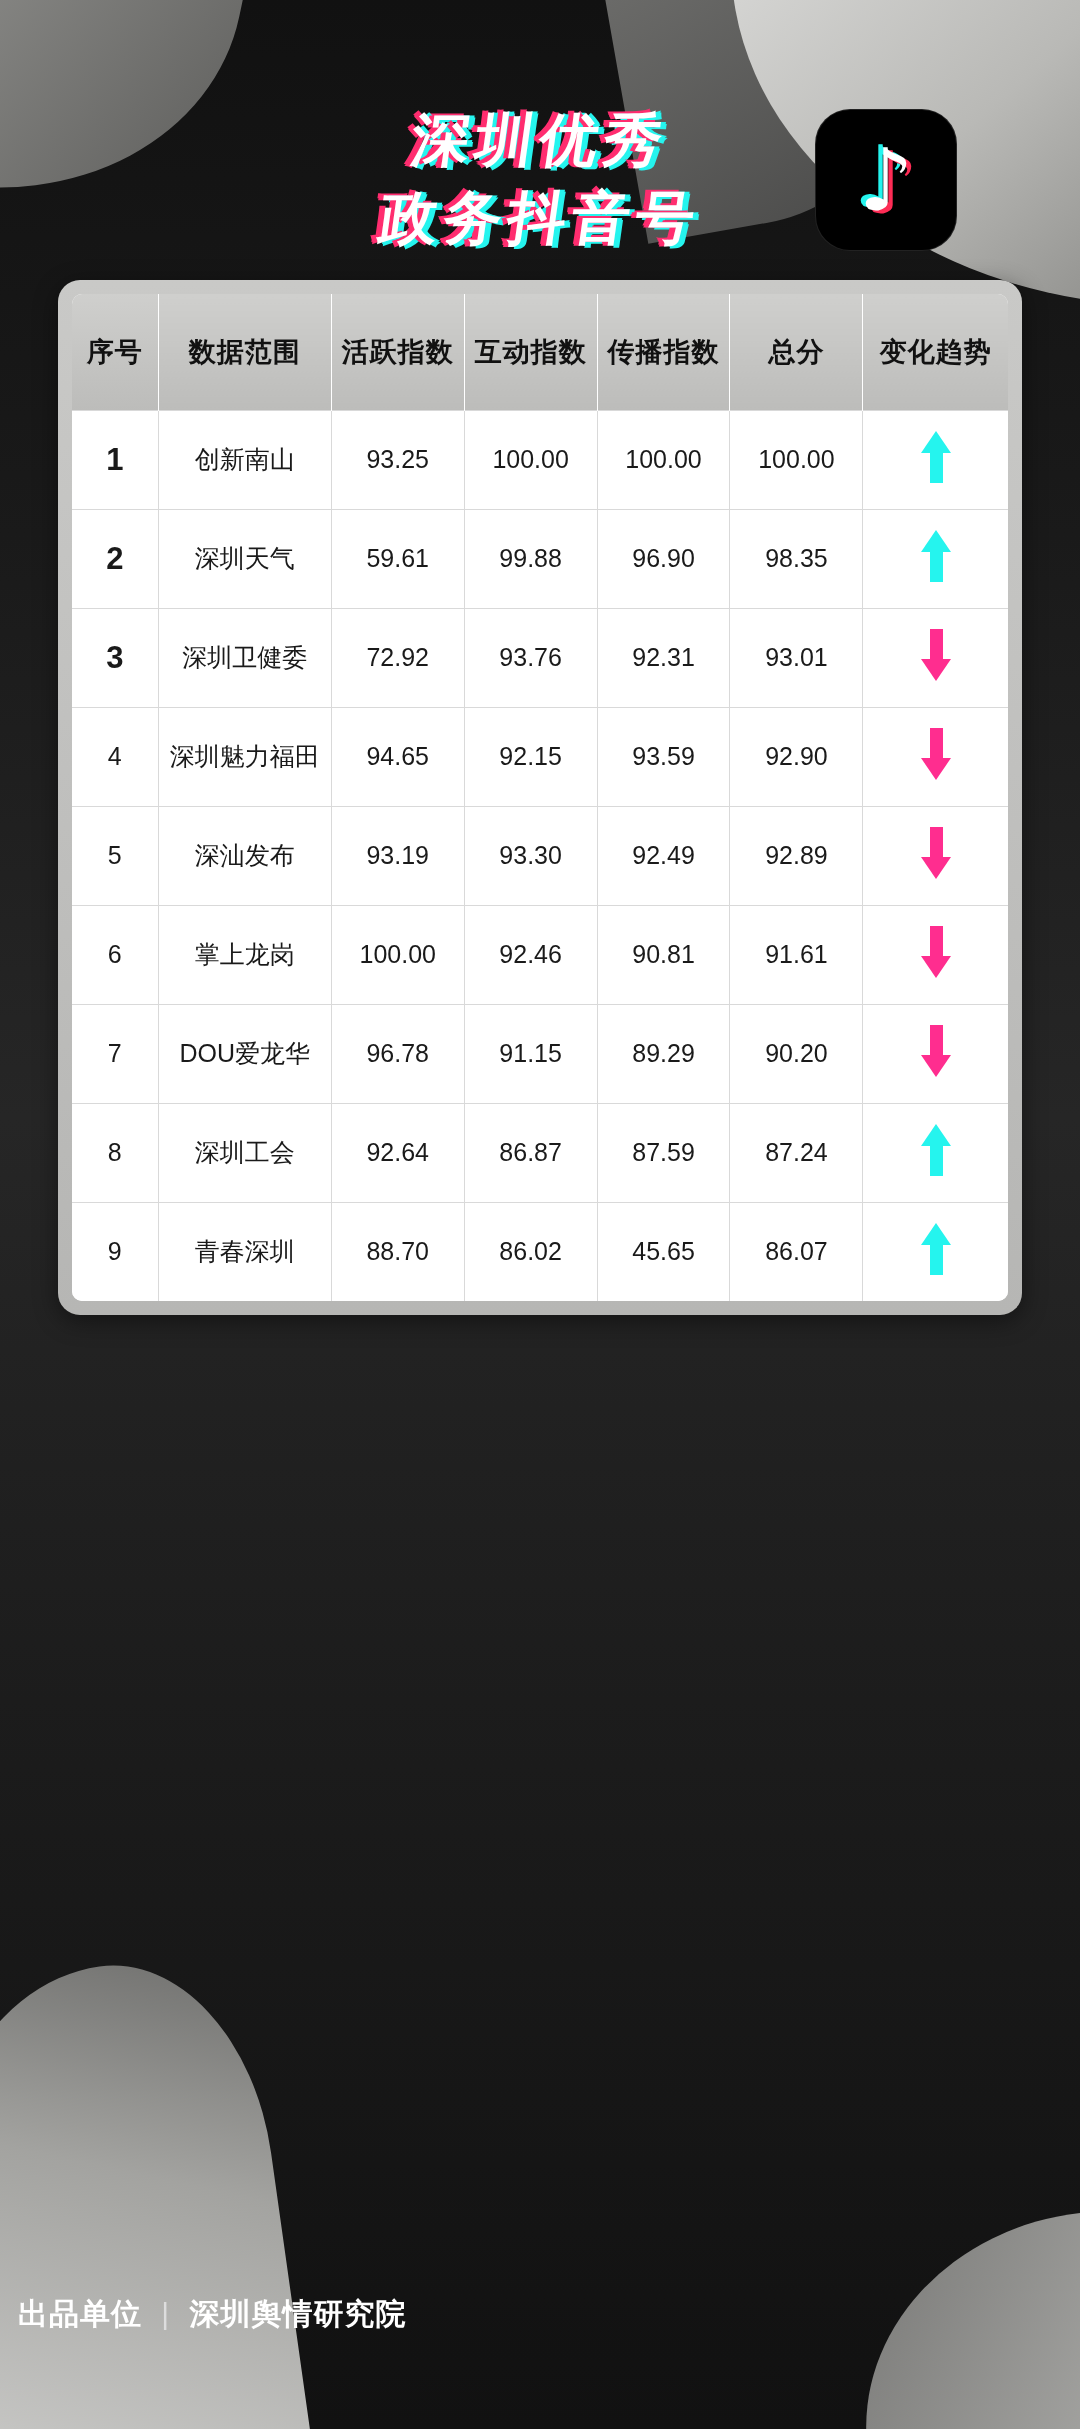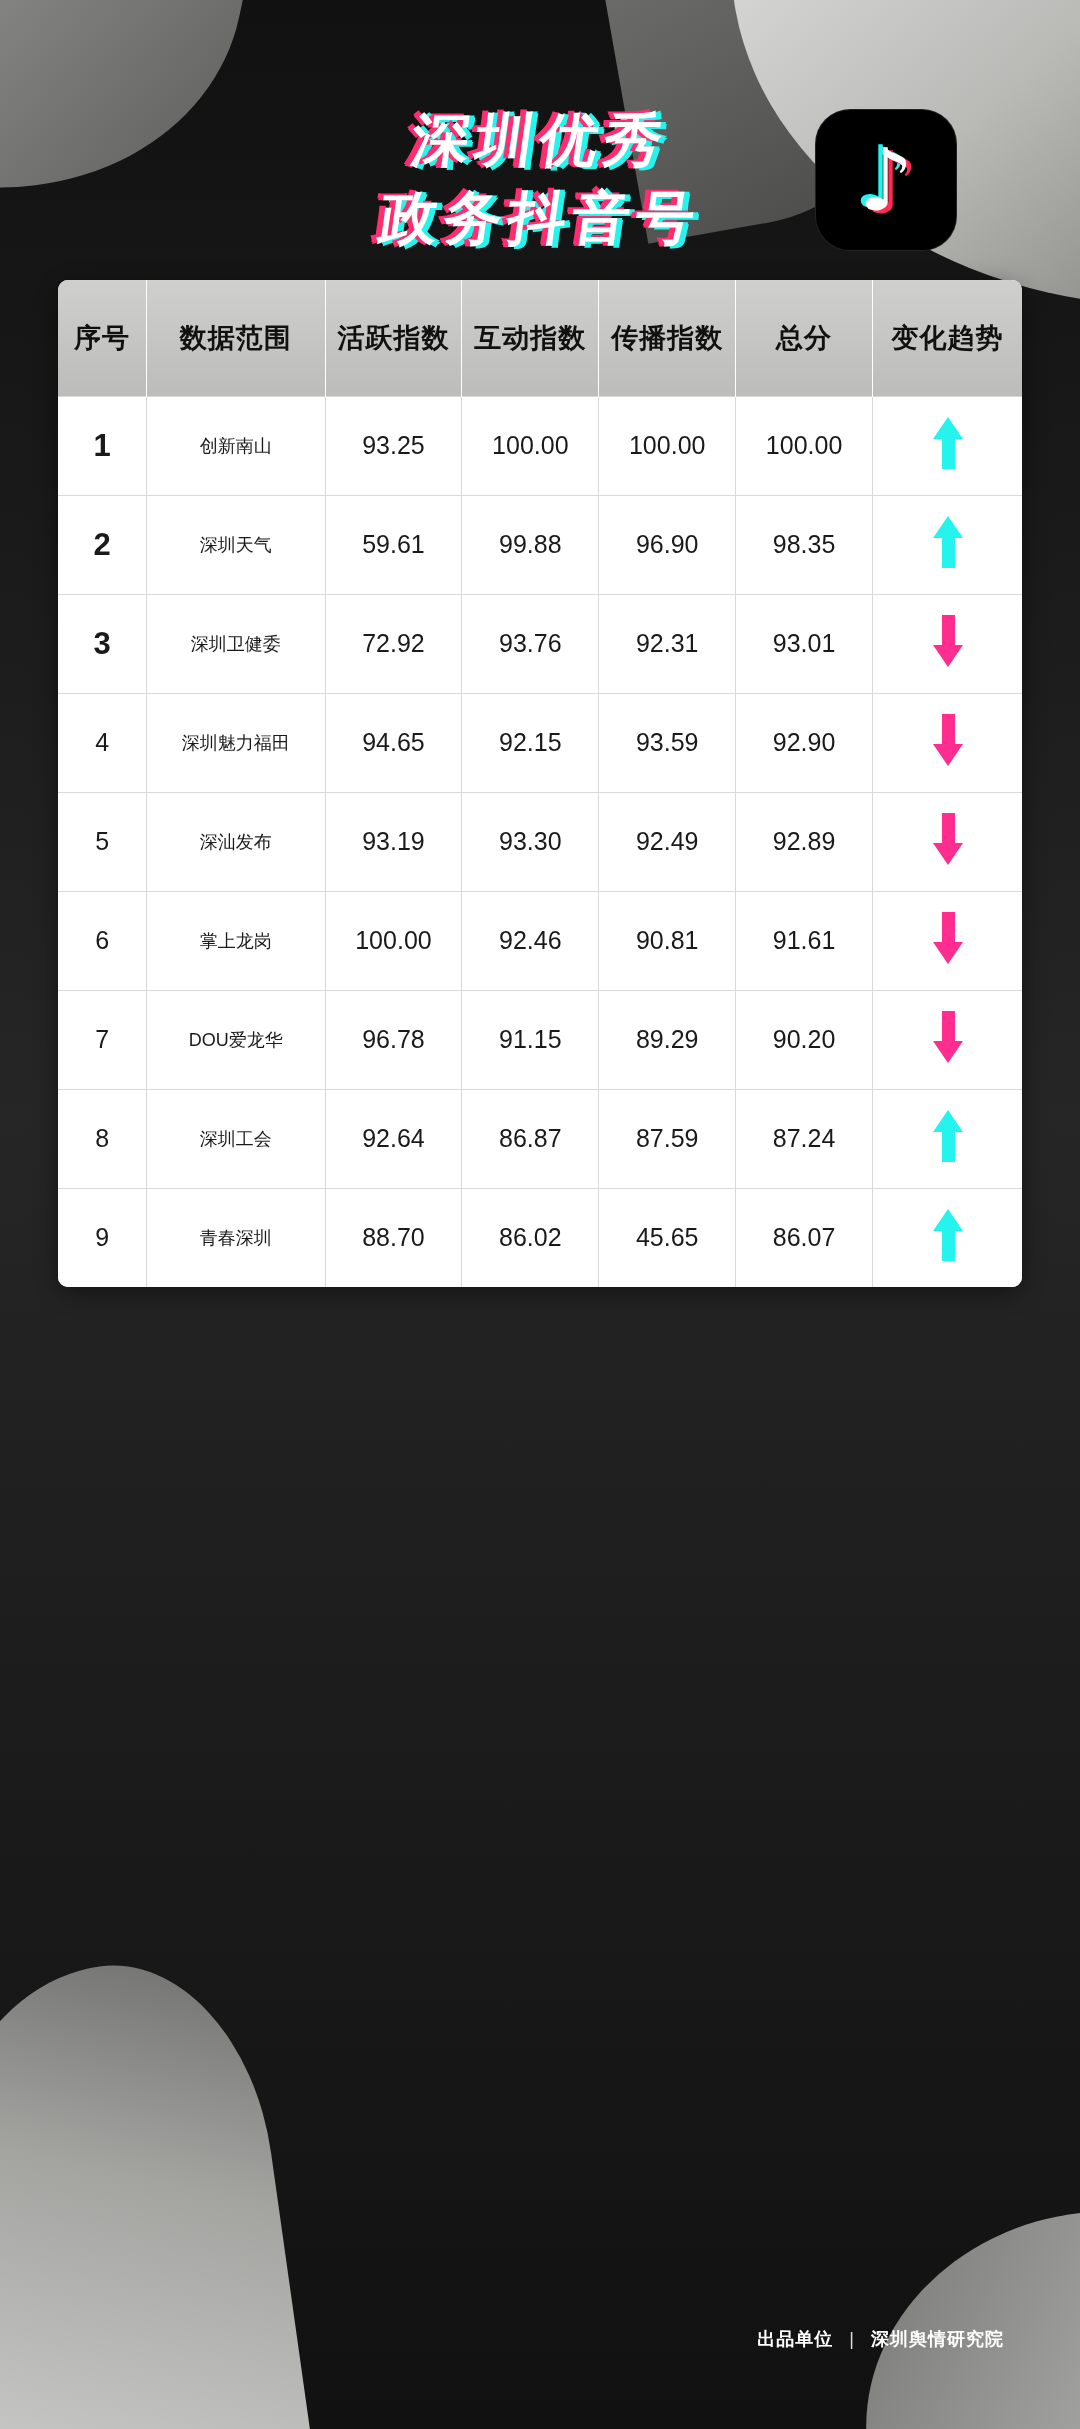--- a/index.html
+++ b/index.html
@@ -119,20 +119,21 @@
     background:#e8e8e8;
     margin:0 auto;
   }
   .meta-lines { padding:14px 0 12px; }
 
   
   .card {
     margin:26px 40px 0 40px;
     background:linear-gradient(180deg,#c9c9c7 0%,#b6b6b4 100%);
     border-radius:22px;
+    padding:14px;
     box-shadow:0 6px 24px rgba(0,0,0,.45);
   }
   table {
     width:100%;
     border-collapse:collapse;
     background:#ffffff;
     border-radius:10px;
     overflow:hidden;
     table-layout:fixed;
   }
@@ -152,21 +153,21 @@
     font-size:25px;
     color:#1a1a1a;
     border-top:1px solid #d9d9d9;
     border-right:1px solid #d9d9d9;
     background:#fff;
     white-space:nowrap;
   }
   tbody td:last-child { border-right:none; }
   td.rank { font-size:25px; }
   tr.top3 td.rank { font-size:31px; font-weight:bold; }
-  td.name { font-size:18px; }
+  td.name { font-size:25px; }
   .arrow {
     display:inline-block;
     width:30px; height:52px;
     position:relative;
   }
   .arrow .shaft {
     position:absolute; left:9px; width:13px; height:32px;
   }
   .arrow .head {
     position:absolute; left:0; width:0; height:0;
@@ -183,25 +184,25 @@
   col.c-name { width:18.5%; }
   col.c-act  { width:14.2%; }
   col.c-int  { width:14.2%; }
   col.c-spr  { width:14.2%; }
   col.c-tot  { width:14.2%; }
   col.c-trd  { width:15.5%; }
 
   
   .footer {
     position:absolute;
-    left:0; right:0; bottom:60px;
-    text-align:right;
+    left:0; right:0; bottom:76px;
+    text-align:left;
     padding-right:58px;
     color:#ffffff;
-    font-size:18px;
+    font-size:30px;
     font-weight:bold;
     letter-spacing:1px;
   }
   .footer .sep { margin:0 10px; font-weight:normal; color:#ddd; }
 </style>
 </head>
 <body>
 
 <div class="page">
   <div class="ribbon ribbon-tl"></div>

